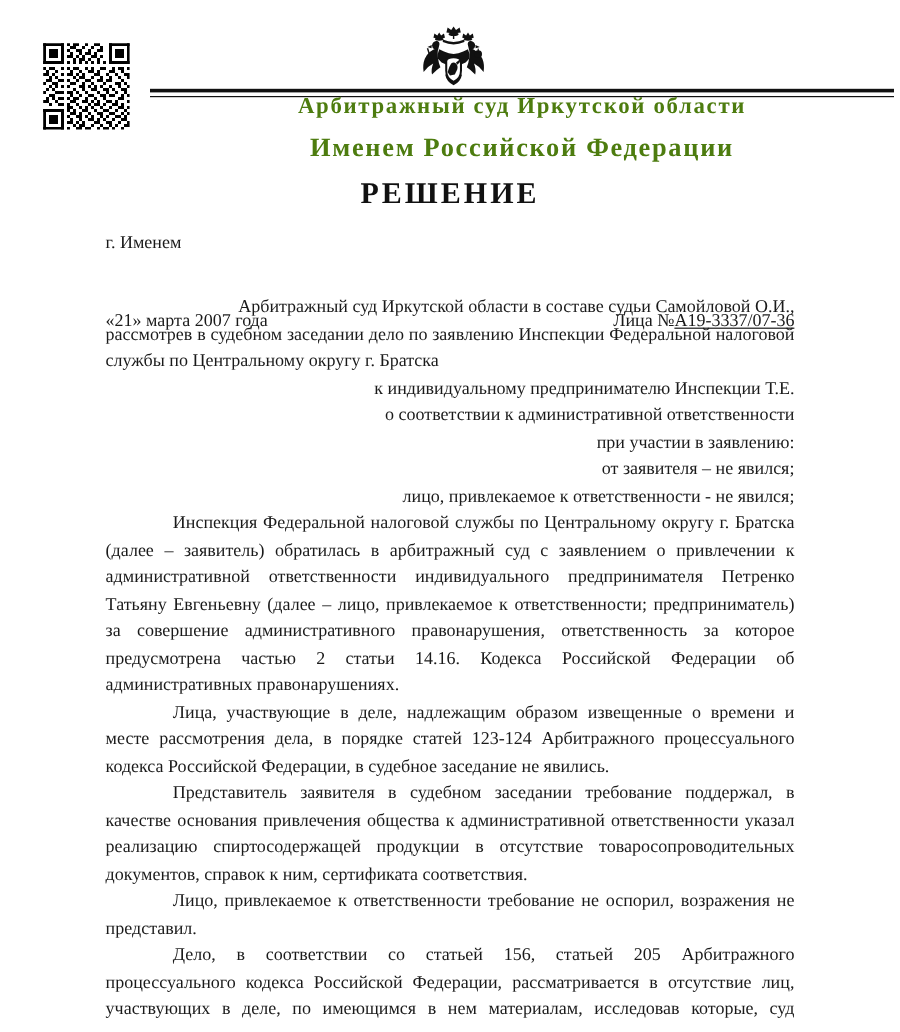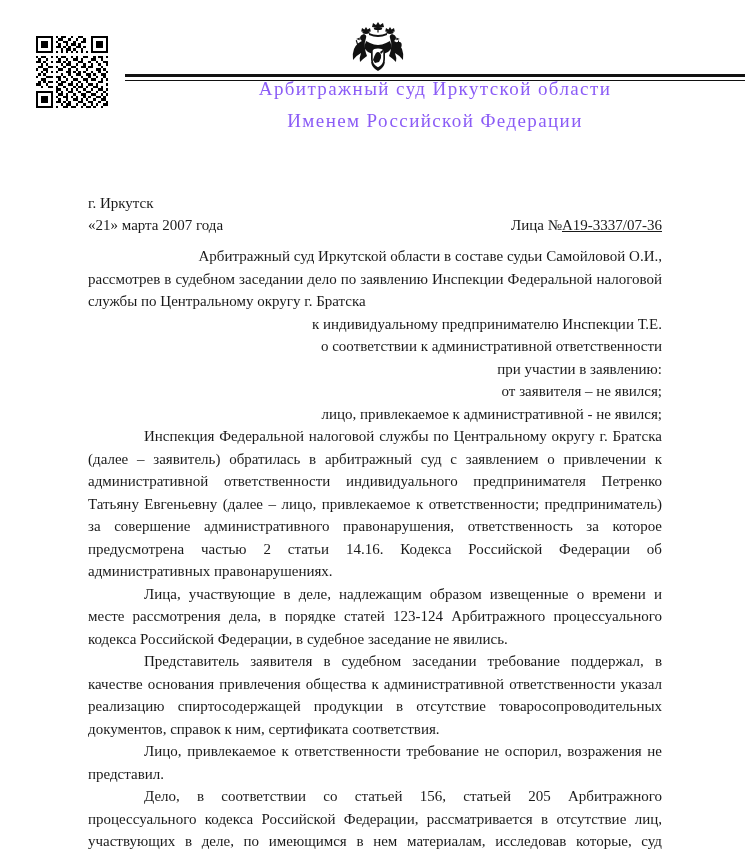--- a/index.html
+++ b/index.html
@@ -62,31 +62,31 @@
     width: 100%;
     border-top: 1px solid #111111;
   }
 
   .court-name,
   .republic-name {
     position: absolute;
     left: 125px;
     width: 620px;
     text-align: center;
-    font-weight: normal;
-    color: #8b5cf6;
+    font-weight: bold;
+    color: #4d7c0f;
   }
   .court-name {
     top: 78px;
     font-size: 19px;
     letter-spacing: 1.4px;
   }
   .republic-name {
     top: 110px;
-    font-size: 19px;
+    font-size: 22px;
     letter-spacing: 1.4px;
   }
 
   
   .doc-title {
     position: absolute;
     left: 0;
     top: 148px;
     width: 750px;
     text-align: center;
@@ -103,20 +103,21 @@
     top: 192px;
     width: 574px;
     font-size: 15px;
     line-height: 22px;
   }
   .meta .city { display: block; }
   .meta-row {
     display: flex;
     justify-content: space-between;
     align-items: baseline;
+    margin-top: 43px;
   }
   .case-no .case-label { }
   .case-no .case-value {
     text-decoration: underline;
   }
 
   
   .body-block {
     position: absolute;
     left: 88px;
@@ -428,38 +429,39 @@
         <rect x="51" y="20.5" width="1" height="3"></rect>
       </g>
     </svg>
 
     <div class="rule"></div>
 
     <div class="court-name">Арбитражный суд Иркутской области</div>
     <div class="republic-name">Именем Российской Федерации</div>
   </div>
 
+  <div class="doc-title">РЕШЕНИЕ</div>
 
   <div class="meta">
-    <span class="city">г. Иркутск</span>
+    <span class="city">г. Именем</span>
     <div class="meta-row">
       <span>«21» марта 2007 года</span>
       <span class="case-no"><span class="case-label">Лица №</span><span class="case-value">А19-3337/07-36</span></span>
     </div>
   </div>
 
   <div class="body-block">
 
     <span class="line indent">Арбитражный суд Иркутской области в составе судьи Самойловой О.И.,</span>
     <p class="para" style="text-indent:0">рассмотрев в судебном заседании дело по заявлению Инспекции Федеральной налоговой службы по Центральному округу г. Братска</p>
     <span class="line">к индивидуальному предпринимателю Инспекции Т.Е.</span>
     <span class="line">о соответствии к административной ответственности</span>
     <span class="line">при участии в заявлению:</span>
     <span class="line">от заявителя – не явился;</span>
-    <span class="line">лицо, привлекаемое к административной -  не явился;</span>
+    <span class="line">лицо, привлекаемое к ответственности -  не явился;</span>
 
     <p class="para">Инспекция Федеральной налоговой службы по Центральному округу г. Братска (далее – заявитель) обратилась в арбитражный суд с заявлением о  привлечении к административной ответственности индивидуального предпринимателя Петренко Татьяну Евгеньевну (далее – лицо, привлекаемое к ответственности; предприниматель) за совершение административного правонарушения, ответственность за которое предусмотрена частью 2 статьи 14.16. Кодекса Российской Федерации об административных правонарушениях.</p>
     <p class="para">Лица, участвующие в деле, надлежащим образом извещенные о времени и месте рассмотрения дела, в порядке статей 123-124 Арбитражного  процессуального кодекса Российской Федерации, в судебное заседание не явились.</p>
     <p class="para">Представитель заявителя в судебном заседании требование поддержал, в качестве основания привлечения общества к административной ответственности указал реализацию спиртосодержащей продукции в отсутствие товаросопроводительных документов, справок к ним, сертификата соответствия.</p>
     <p class="para">Лицо, привлекаемое к ответственности требование не оспорил, возражения не представил.</p>
     <p class="para">Дело, в соответствии со статьей 156, статьей 205 Арбитражного  процессуального кодекса Российской Федерации, рассматривается в отсутствие лиц, участвующих в деле, по имеющимся в нем материалам, исследовав которые,  суд установил следующее.</p>
 
   </div>
 
 </div>

